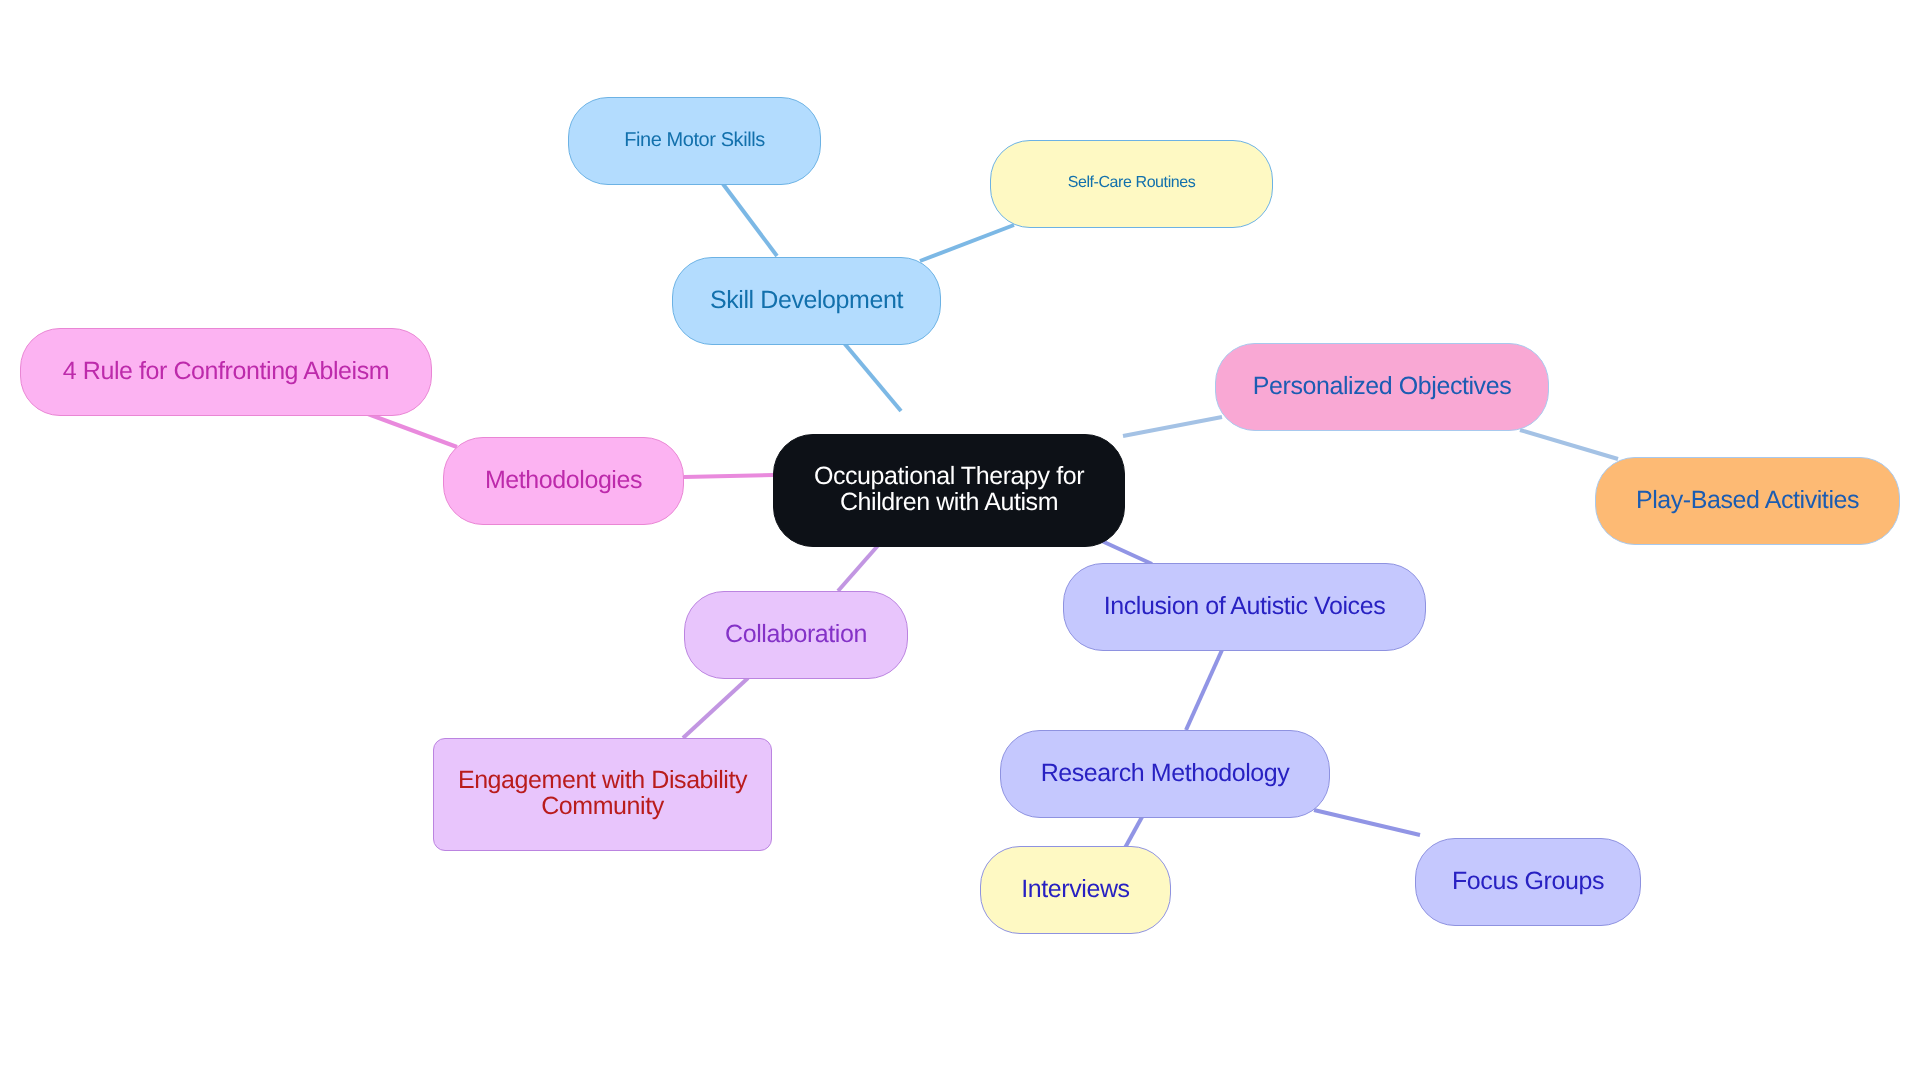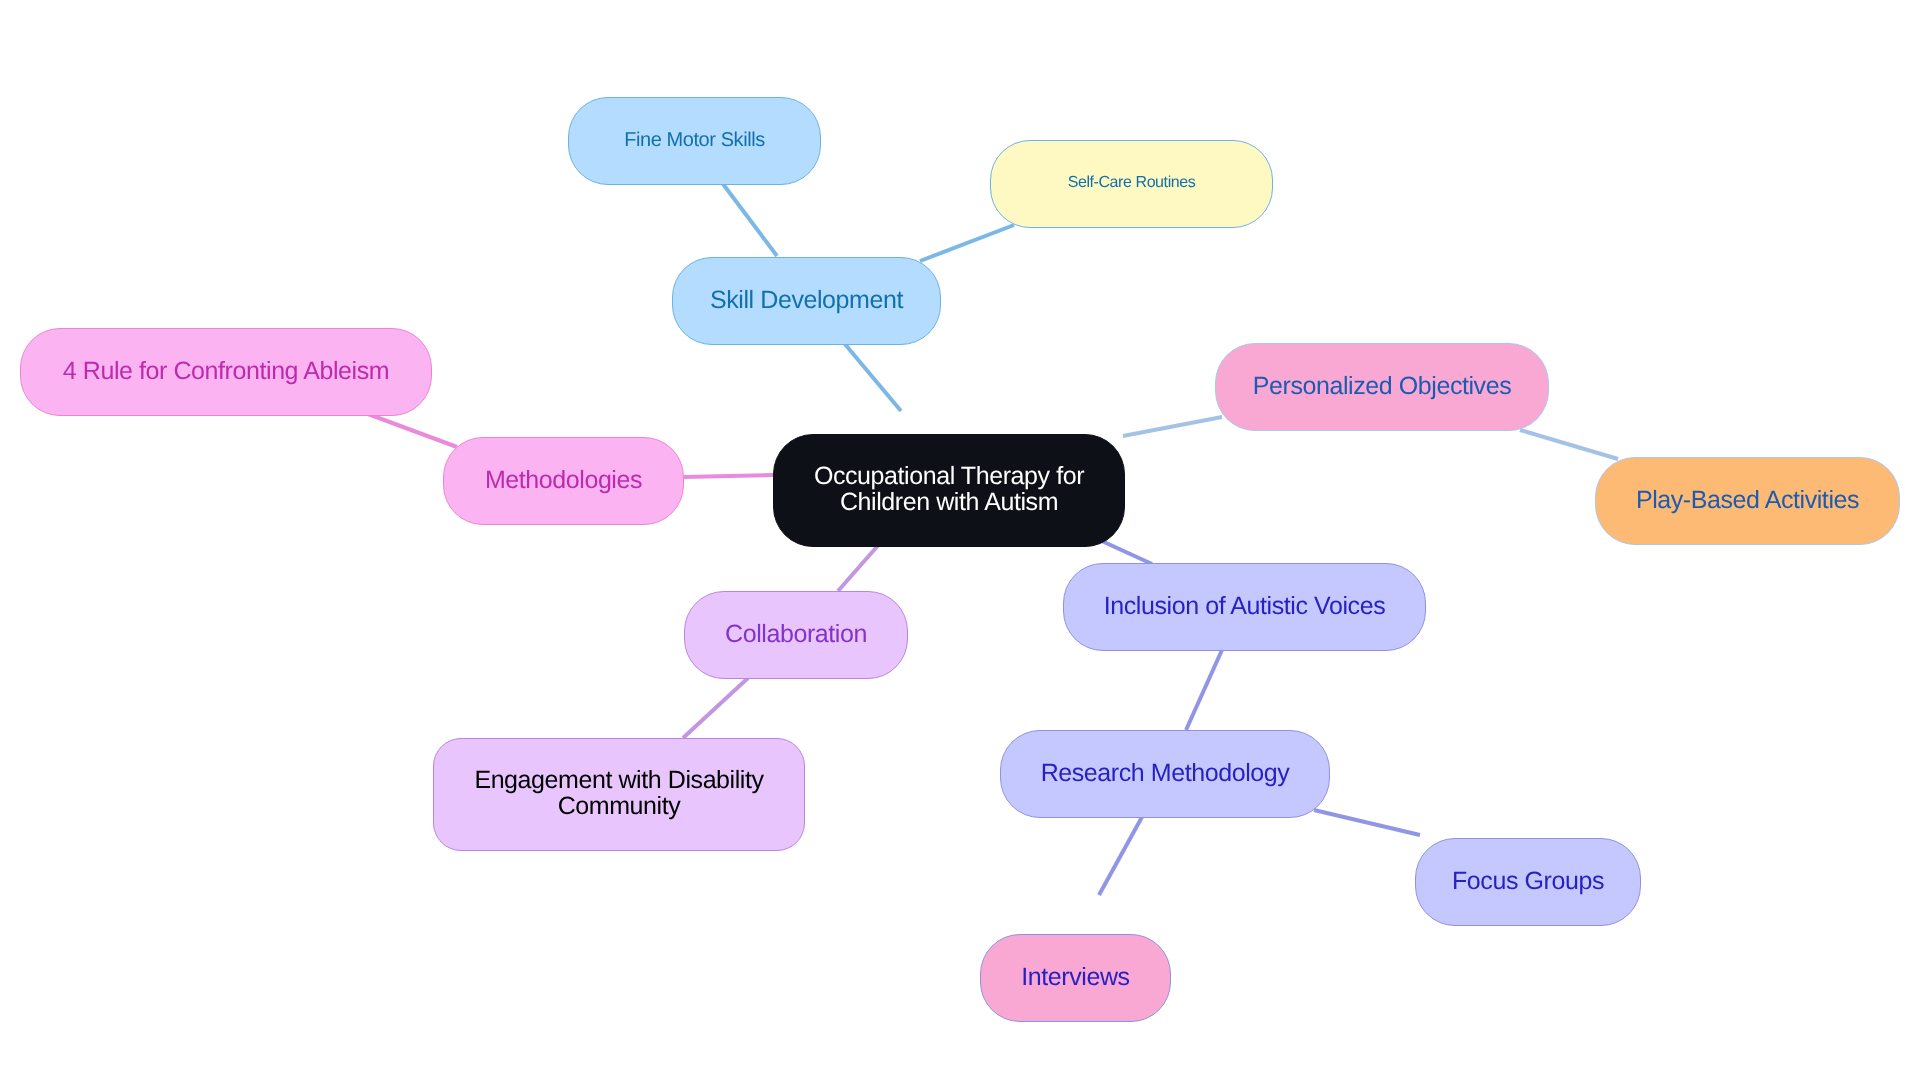--- a/index.html
+++ b/index.html
@@ -68,29 +68,29 @@
     </div>
 
     <div class="node" style="left: 1000px; top: 729.5px; width: 330px; height: 88px; border-radius: 40px; background: rgb(197, 200, 254); border-color: rgb(142, 146, 224); color: rgb(40, 33, 194); font-size: 25px;">
       <span class="label">Research Methodology</span>
     </div>
 
     <div class="node" style="left: 1415px; top: 838px; width: 226px; height: 88px; border-radius: 40px; background: rgb(197, 200, 254); border-color: rgb(142, 146, 224); color: rgb(40, 33, 194); font-size: 25px;">
       <span class="label">Focus Groups</span>
     </div>
 
-    <div class="node" style="left: 980px; top: 934px; width: 191px; height: 88px; border-radius: 40px; background: #f9a8d4; border-color: rgb(142, 146, 224); color: rgb(40, 33, 194); font-size: 25px;">
+    <div class="node" style="left: 980px; top: 846px; width: 191px; height: 88px; border-radius: 40px; background: #fef9c3; border-color: rgb(142, 146, 224); color: rgb(40, 33, 194); font-size: 25px;">
       <span class="label">Interviews</span>
     </div>
 
     <div class="node" style="left: 684px; top: 590.5px; width: 224px; height: 88px; border-radius: 40px; background: rgb(232, 197, 252); border-color: rgb(187, 132, 224); color: rgb(132, 50, 199); font-size: 25px;">
       <span class="label">Collaboration</span>
     </div>
 
-    <div class="node" style="left: 433px; top: 738px; width: 372px; height: 113px; border-radius: 28px; background: rgb(232, 197, 252); border-color: rgb(187, 132, 224); color: #000000; font-size: 25px;">
+    <div class="node" style="left: 433px; top: 738px; width: 339px; height: 113px; border-radius: 12px; background: rgb(232, 197, 252); border-color: rgb(187, 132, 224); color: #b91c1c; font-size: 25px;">
       <span class="label">Engagement with Disability<br>Community</span>
     </div>
 
     <div class="node" style="left: 443px; top: 436.5px; width: 241px; height: 88px; border-radius: 40px; background: rgb(252, 179, 242); border-color: rgb(233, 134, 212); color: rgb(189, 42, 171); font-size: 25px;">
       <span class="label">Methodologies</span>
     </div>
 
     <div class="node" style="left: 20px; top: 328px; width: 412px; height: 88px; border-radius: 40px; background: rgb(252, 179, 242); border-color: rgb(233, 134, 212); color: rgb(189, 42, 171); font-size: 25px;">
       <span class="label">4 Rule for Confronting Ableism</span>
     </div>

